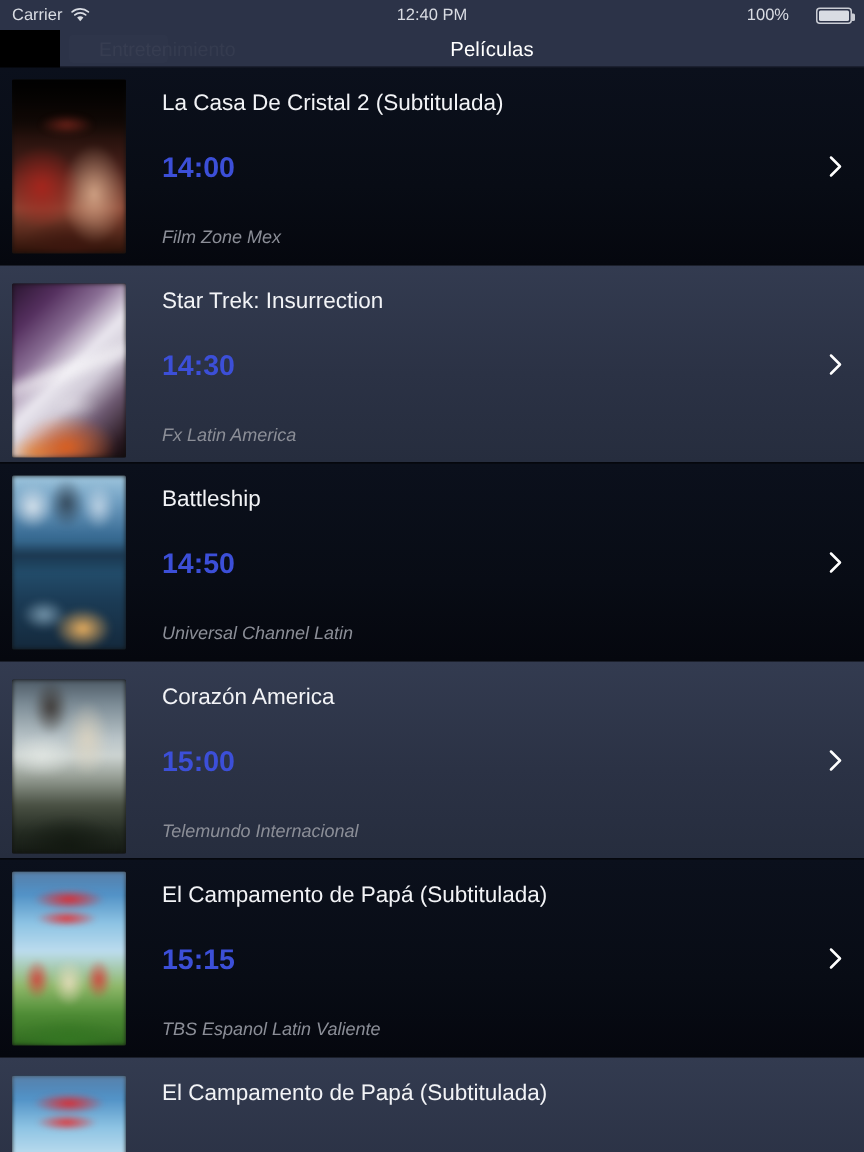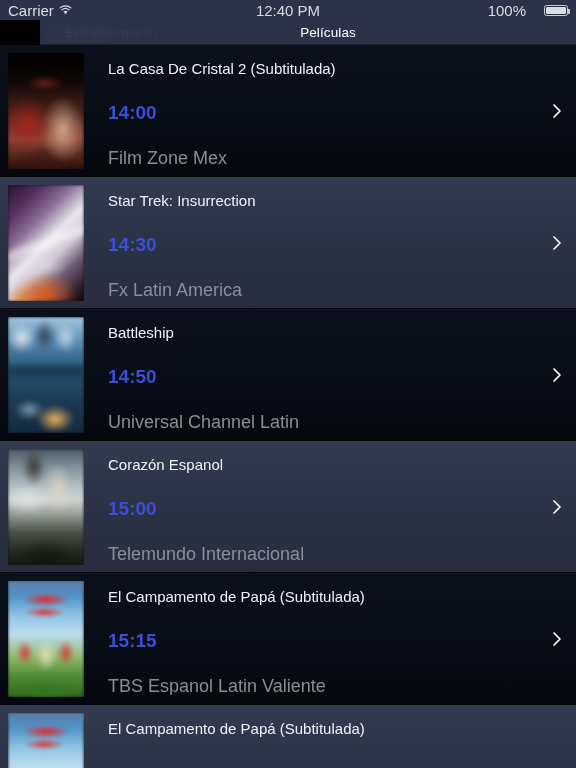--- a/index.html
+++ b/index.html
@@ -9,21 +9,21 @@
     font-family:"Liberation Sans", sans-serif;
     overflow:hidden;
   }
 
   
   .statusbar{
     height:20px; width:100%;
     background:#2c3348;
     display:flex; align-items:center;
     padding:0 8px;
-    color:#d9dce3; font-size:15px;
+    color:#d9dce3; font-size:11px;
     position:relative;
   }
   .sb-left{ display:flex; align-items:center; gap:5px; }
   .sb-center{
     position:absolute; left:0; right:0; top:0; bottom:0;
     display:flex; align-items:center; justify-content:center;
     pointer-events:none;
   }
   .sb-right{ margin-left:auto; display:flex; align-items:center; gap:18px; }
   .wifi-icon svg{ display:block; }
@@ -70,21 +70,21 @@
 
   
   .list{ width:100%; }
   .row{
     height:132px; width:100%;
     position:relative;
     display:flex; align-items:flex-start;
     border-bottom:1px solid #05070d;
   }
   .row.dark{ background:#090d17; }
-  .row.light{ background:#2b3245; }
+  .row.light{ background:#2b3245;align-items:center; }
   .row.light{
     background:linear-gradient(180deg,#333b50 0%,#2b3245 55%,#262d3e 100%);
   }
   .row.dark{
     background:linear-gradient(180deg,#0b101c 0%,#080c15 60%,#05070e 100%);
   }
 
   .thumb{
     width:76px; height:116px;
     margin:8px 0 0 8px;
@@ -106,22 +106,22 @@
     position:absolute; top:14px; left:24px; right:40px;
     color:#f2f3f6; font-size:15px; line-height:19px;
     white-space:nowrap; overflow:hidden; text-overflow:ellipsis;
   }
   .r-time{
     position:absolute; top:58px; left:24px;
     color:#3c4fd8; font-size:19px; font-weight:bold; line-height:19px;
   }
   .r-channel{
     position:absolute; top:104px; left:24px; right:40px;
-    color:#8b8e97; font-size:18px; line-height:18px;
-    white-space:nowrap; overflow:hidden; text-overflow:ellipsis;
+    color:#8b8e97; font-size:12px; line-height:18px;
+    white-space:nowrap; overflow:hidden; text-overflow:ellipsis;font-style:italic;
   }
   .chevron{
     position:absolute; right:14px; top:50%;
     transform:translateY(-50%);
     width:10px; height:16px;
   }
   .chevron svg{ display:block; }
 </style>
 </head>
 <body>
@@ -230,21 +230,21 @@
 
     <div class="layer" style="background:linear-gradient(180deg,#4d5a66 0%,#7b8b95 14%,#b9c4c8 34%,#cdd4d2 44%,#8e968c 58%,#4a5144 72%,#232a21 88%,#151a14 100%);filter:blur(1.8px)"></div>
     <div class="layer" style="background:
         radial-gradient(ellipse 22% 22% at 34% 16%, rgba(44,34,28,.8), rgba(44,34,28,0) 72%),
         radial-gradient(ellipse 26% 30% at 66% 34%, rgba(226,214,190,.75), rgba(200,186,160,0) 72%),
         radial-gradient(ellipse 40% 16% at 26% 44%, rgba(232,236,232,.7), rgba(0,0,0,0) 76%),
         radial-gradient(ellipse 55% 24% at 50% 96%, rgba(18,24,16,.92), rgba(18,24,16,0) 76%);
         filter:blur(2.2px)"></div>
     </div>
     <div class="row-body">
-      <div class="r-title">Corazón Espanol</div>
+      <div class="r-title">Corazón America</div>
       <div class="r-time">15:00</div>
       <div class="r-channel">Telemundo Internacional</div>
       <div class="chevron">
           <svg viewBox="0 0 10 16" width="10" height="16">
    <path d="M2 2 L8 8 L2 14" fill="none" stroke="#ffffff" stroke-width="1.7" stroke-linecap="round" stroke-linejoin="round"></path>
           </svg>
         </div>
     </div>
     </div>
     <div class="row dark">

